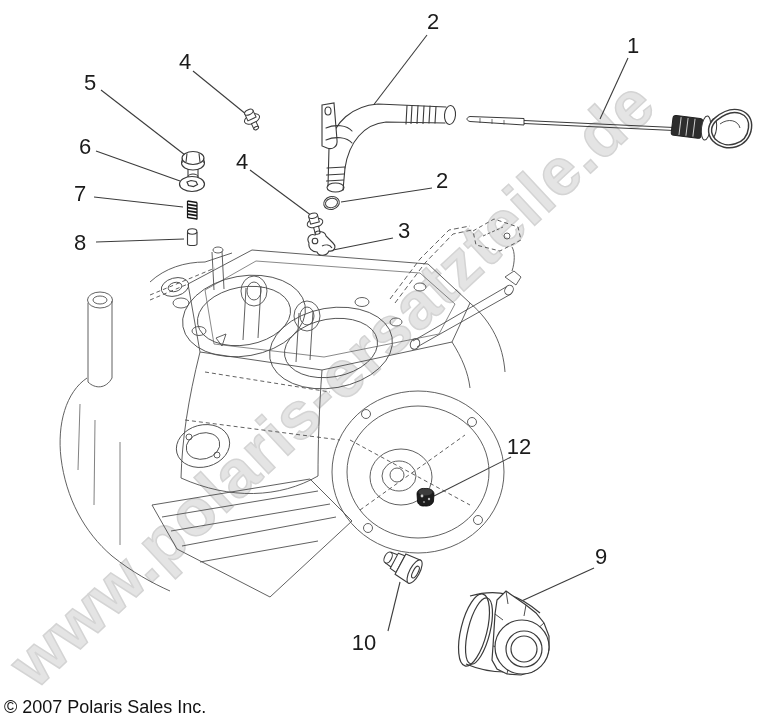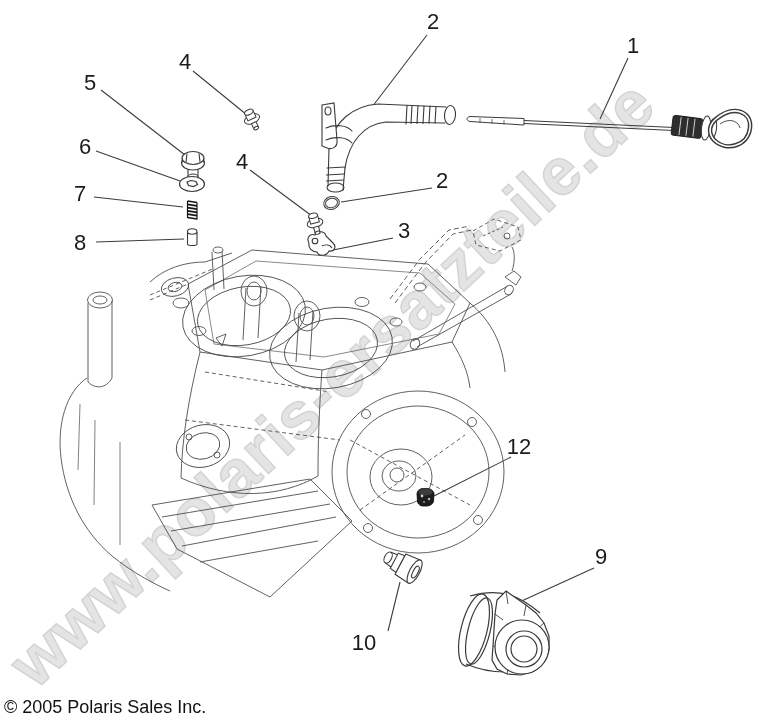--- a/index.html
+++ b/index.html
@@ -257,14 +257,14 @@
   <div class="callout" style="left:242px;top:162px">4</div>
   <div class="callout" style="left:90px;top:83px">5</div>
   <div class="callout" style="left:85px;top:147px">6</div>
   <div class="callout" style="left:80px;top:194px">7</div>
   <div class="callout" style="left:80px;top:243px">8</div>
   <div class="callout" style="left:601px;top:557px">9</div>
   <div class="callout" style="left:364px;top:643px">10</div>
   <div class="callout" style="left:519px;top:447px">12</div>
   <div class="callout" style="left:442px;top:181px">2</div>
 
-  <div class="copyright">© 2005 Polaris Sales Inc.</div>
+  <div class="copyright">© 2007 Polaris Sales Inc.</div>
 </div>
 
 </body></html>

